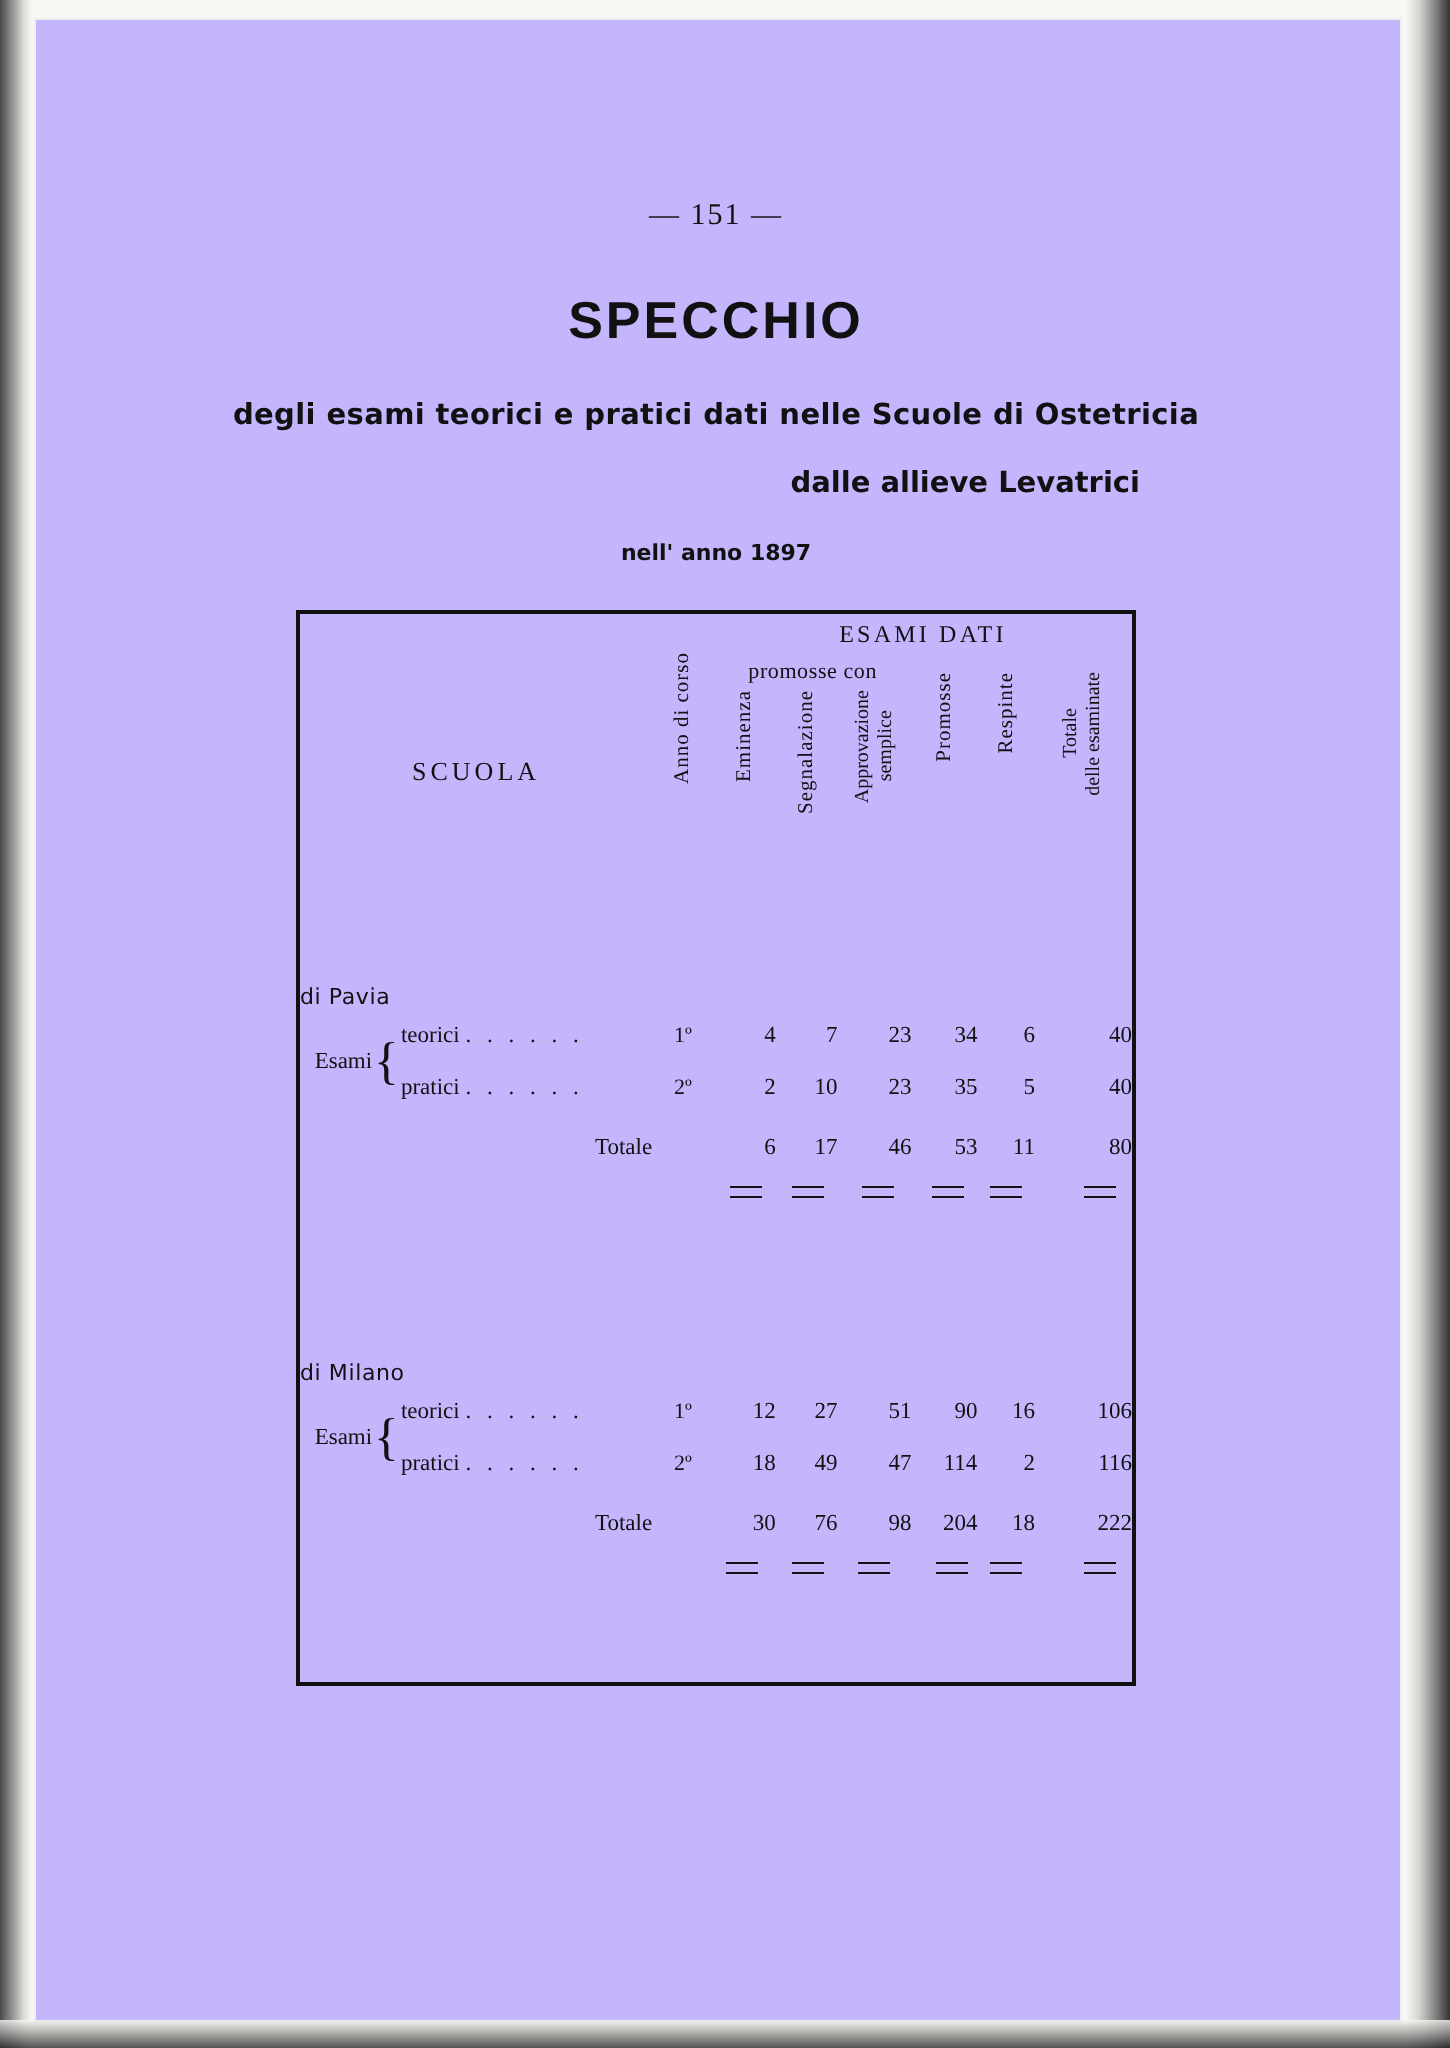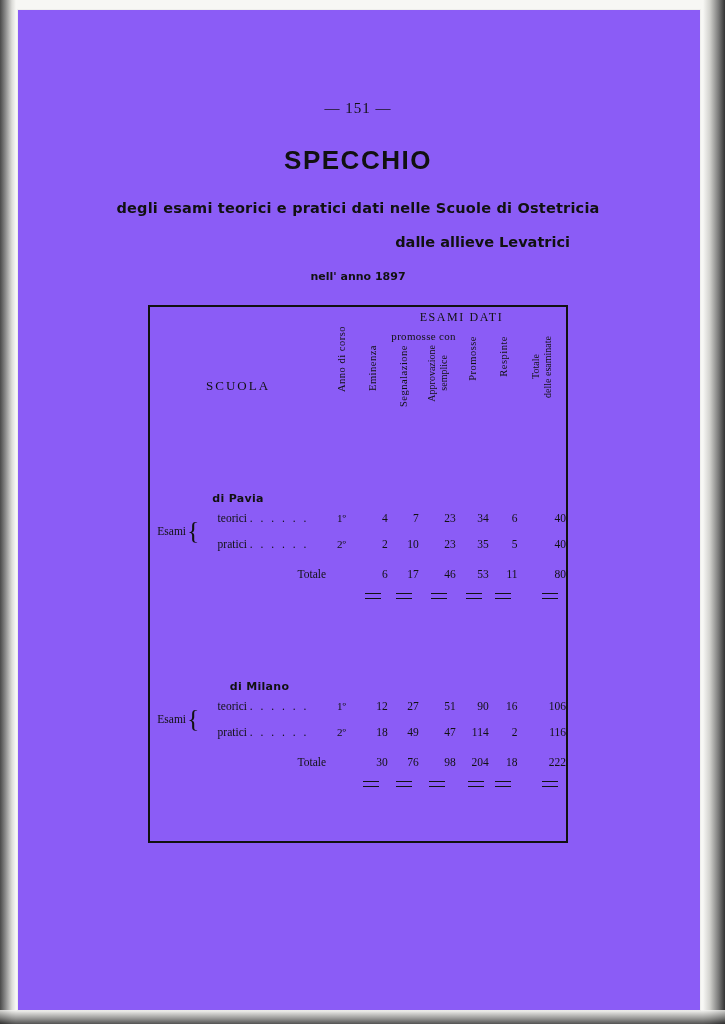--- a/index.html
+++ b/index.html
@@ -45,21 +45,21 @@
     background: #2e2e2e;
     border-radius: 50%;
     opacity: .55;
   }
   .sheet {
     position: absolute;
     left: 18px;
     top: 10px;
     width: 682px;
     height: 1000px;
-    background: #8b5cf6;
+    background: #c4b5fd;
     box-shadow: 0 0 0 1px rgba(0,0,0,0.03);
   }
   .content {
     position: absolute;
     left: 60px;
     top: 90px;
     width: 560px;
   }
   .folio {
     text-align: center;
@@ -156,30 +156,30 @@
     line-height: 1.15;
     text-align: center;
     margin: 0 auto;
   }
   .esami-dati {
     text-align: center;
     font-size: 12px;
     letter-spacing: 1.6px;
   }
   .promosse-con {
-    text-align: right;
+    text-align: center;
     font-size: 11px;
     letter-spacing: .3px;
   }
 
   .school-name {
     font-family: "DejaVu Sans", sans-serif;
-    font-weight: bold;
+    font-weight: normal;
     font-size: 11px;
-    text-align: center;
+    text-align: left;
     letter-spacing: .3px;
   }
   .rowlabel {
     font-size: 11.5px;
     padding-left: 8px;
   }
   .esami-label {
     font-size: 11.5px;
     text-align: right;
     padding-left: 10px;
@@ -205,21 +205,21 @@
     padding-right: 12px;
     font-size: 11.5px;
   }
   .dbl-mark {
     position: absolute;
     width: 16px;
     height: 4px;
     border-top: 1.5px solid #111;
     border-bottom: 1.5px solid #111;
   }
-  .cell-pad { height: 26px; text-align: center; }
+  .cell-pad { height: 26px; }
   .gap { height: 58px; }
   .bottom-gap { height: 52px; }
 </style>
 </head>
 <body>
 
 <div class="page">
 
   <div class="scan-edge-left"></div>
   <div class="scan-edge-right"></div>
@@ -406,21 +406,21 @@
             <td class="vline2"></td>
             <td class="vline"></td>
             <td class="vline"></td>
             <td class="vline2"></td>
             <td class="vline"></td>
             <td class="vline2"></td>
             <td></td>
           </tr>
 
           <tr>
-            <td class="vline2" colspan="3" style="height:34px;vertical-align:bottom;padding-left:43px;">
+            <td class="vline2" colspan="3" style="height:34px;vertical-align:bottom;">
               <div class="school-name">di Milano</div>
             </td>
             <td class="vline2"></td>
             <td class="vline"></td>
             <td class="vline"></td>
             <td class="vline2"></td>
             <td class="vline"></td>
             <td class="vline2"></td>
             <td></td>
           </tr>

